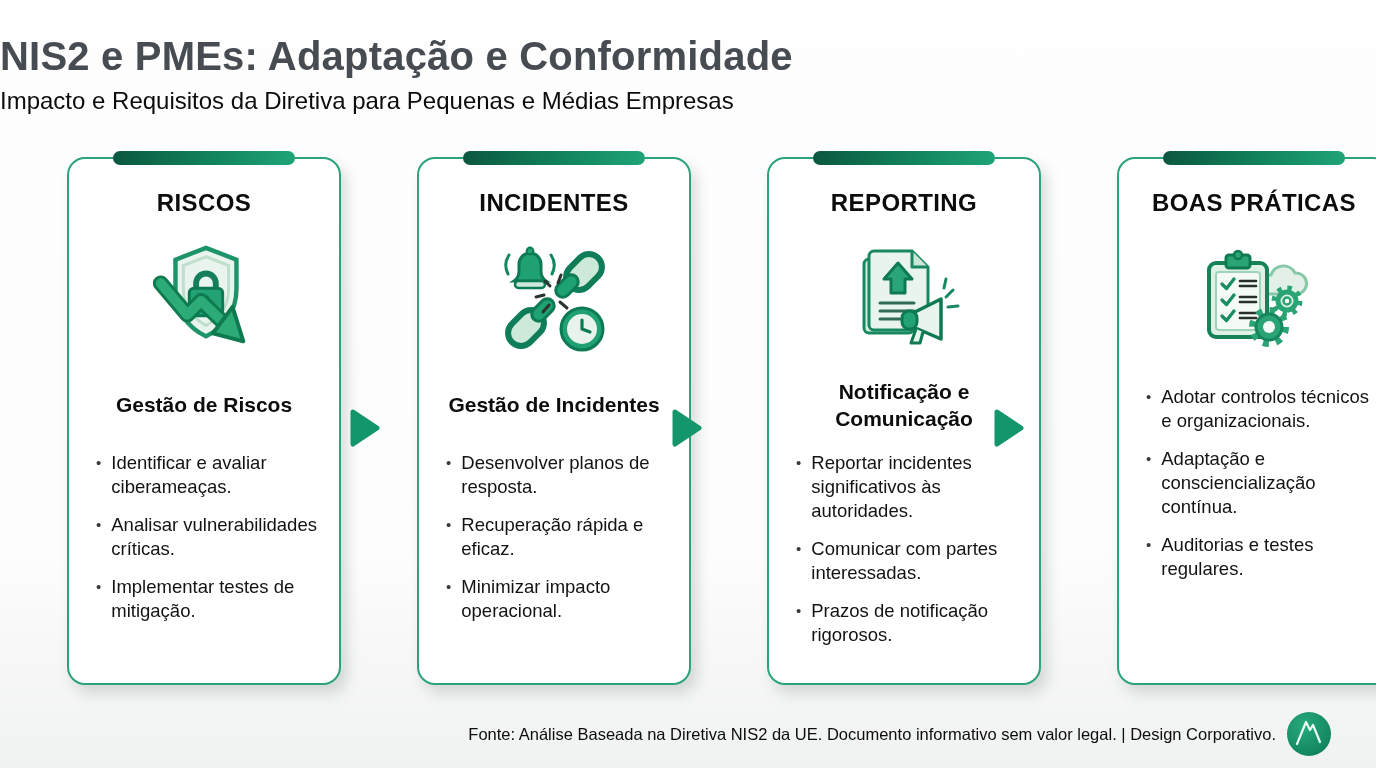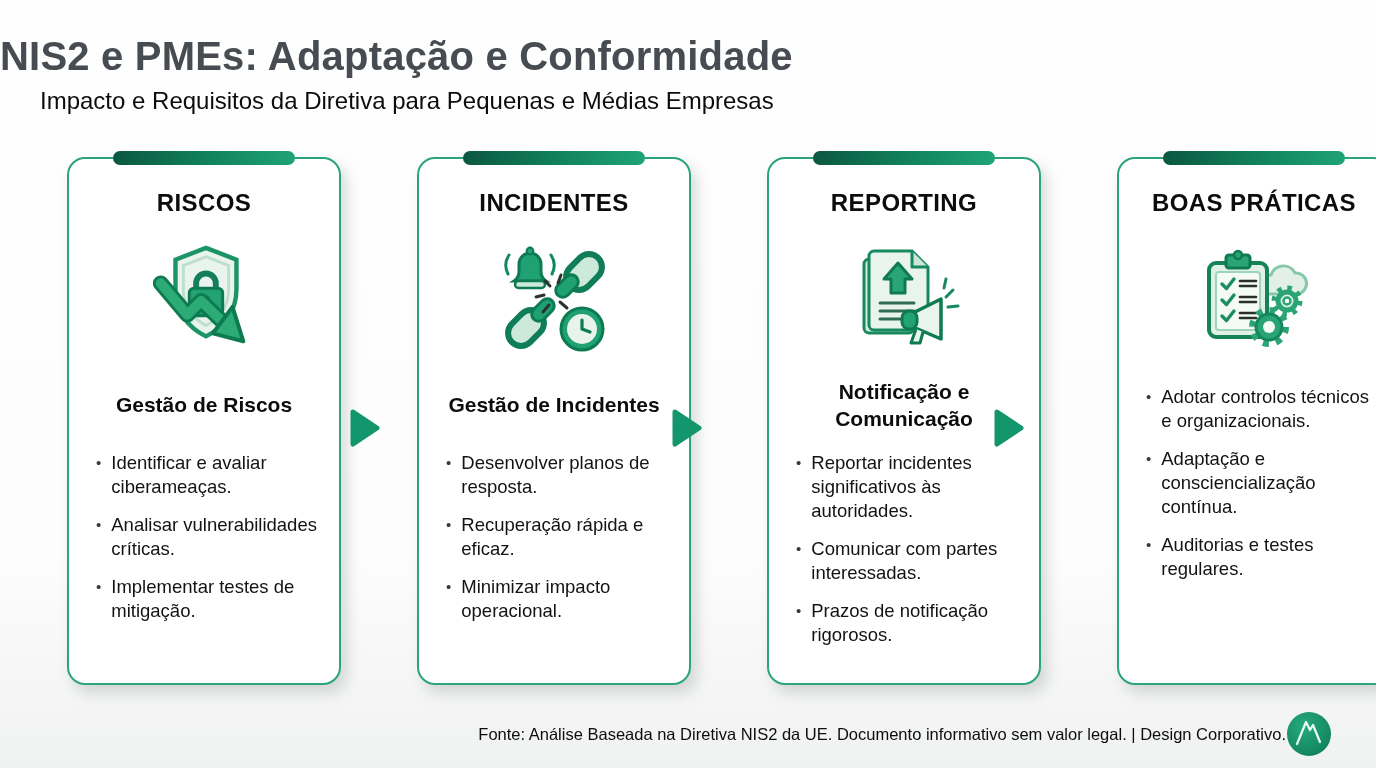--- a/index.html
+++ b/index.html
@@ -11,21 +11,21 @@
   .stage{
     position:relative;width:1376px;height:768px;
     background:linear-gradient(180deg,#fefefe 0%,#fcfdfc 72%,#f0f2f1 100%);
   }
   
   .header{position:absolute;top:0;left:0;right:0;text-align:left;}
   .page-title{
     margin:34px 0 0;font-size:40px;font-weight:700;color:#474c52;letter-spacing:.2px;line-height:1.1;
   }
   .page-subtitle{
-    margin:9px 0 0;font-size:24px;font-weight:400;color:#0c0c0c;padding-left:40px;
+    margin:9px 0 0;font-size:24px;font-weight:400;color:#0c0c0c;
   }
   
   .cards{position:absolute;left:67px;top:157px;display:flex;gap:76px;align-items:flex-end;}
   .card{
     position:relative;width:274px;height:528px;box-sizing:border-box;
     background:#ffffff;border:2px solid #2ba37e;border-radius:18px;
     box-shadow:6px 8px 14px rgba(108,120,114,.25);
   }
   .topbar{
     position:absolute;top:-8px;left:50%;transform:translateX(-50%);
@@ -40,21 +40,21 @@
     margin:6px 0 0;min-height:60px;padding:0 18px;
     display:flex;align-items:center;justify-content:center;
     text-align:center;font-size:21px;font-weight:700;color:#0c0c0c;line-height:1.3;
   }
   .bullets{margin:16px 0 0;padding:0 14px 0 27px;list-style:none;display:flex;flex-direction:column;gap:14px;}
   .bullets li{display:flex;gap:10px;font-size:18.5px;line-height:1.3;color:#131313;}
   .bullet-dot{flex:0 0 auto;font-size:15px;line-height:1.55;color:#3a3a3a;}
   
   .gap-arrow{position:absolute;top:409px;width:30px;height:38px;}
   
-  .footer{position:absolute;right:44px;bottom:11px;display:flex;align-items:center;gap:0;}
+  .footer{position:absolute;right:44px;bottom:11px;display:flex;align-items:center;gap:10px;}
   .footer-text{font-size:16.5px;color:#0d0d0d;}
   .logo{width:46px;height:46px;display:block;}
 </style>
 </head>
 <body>
 
 <div class="stage">
 
   <div class="header">
     <h1 class="page-title">NIS2 e PMEs: Adaptação e Conformidade</h1>

